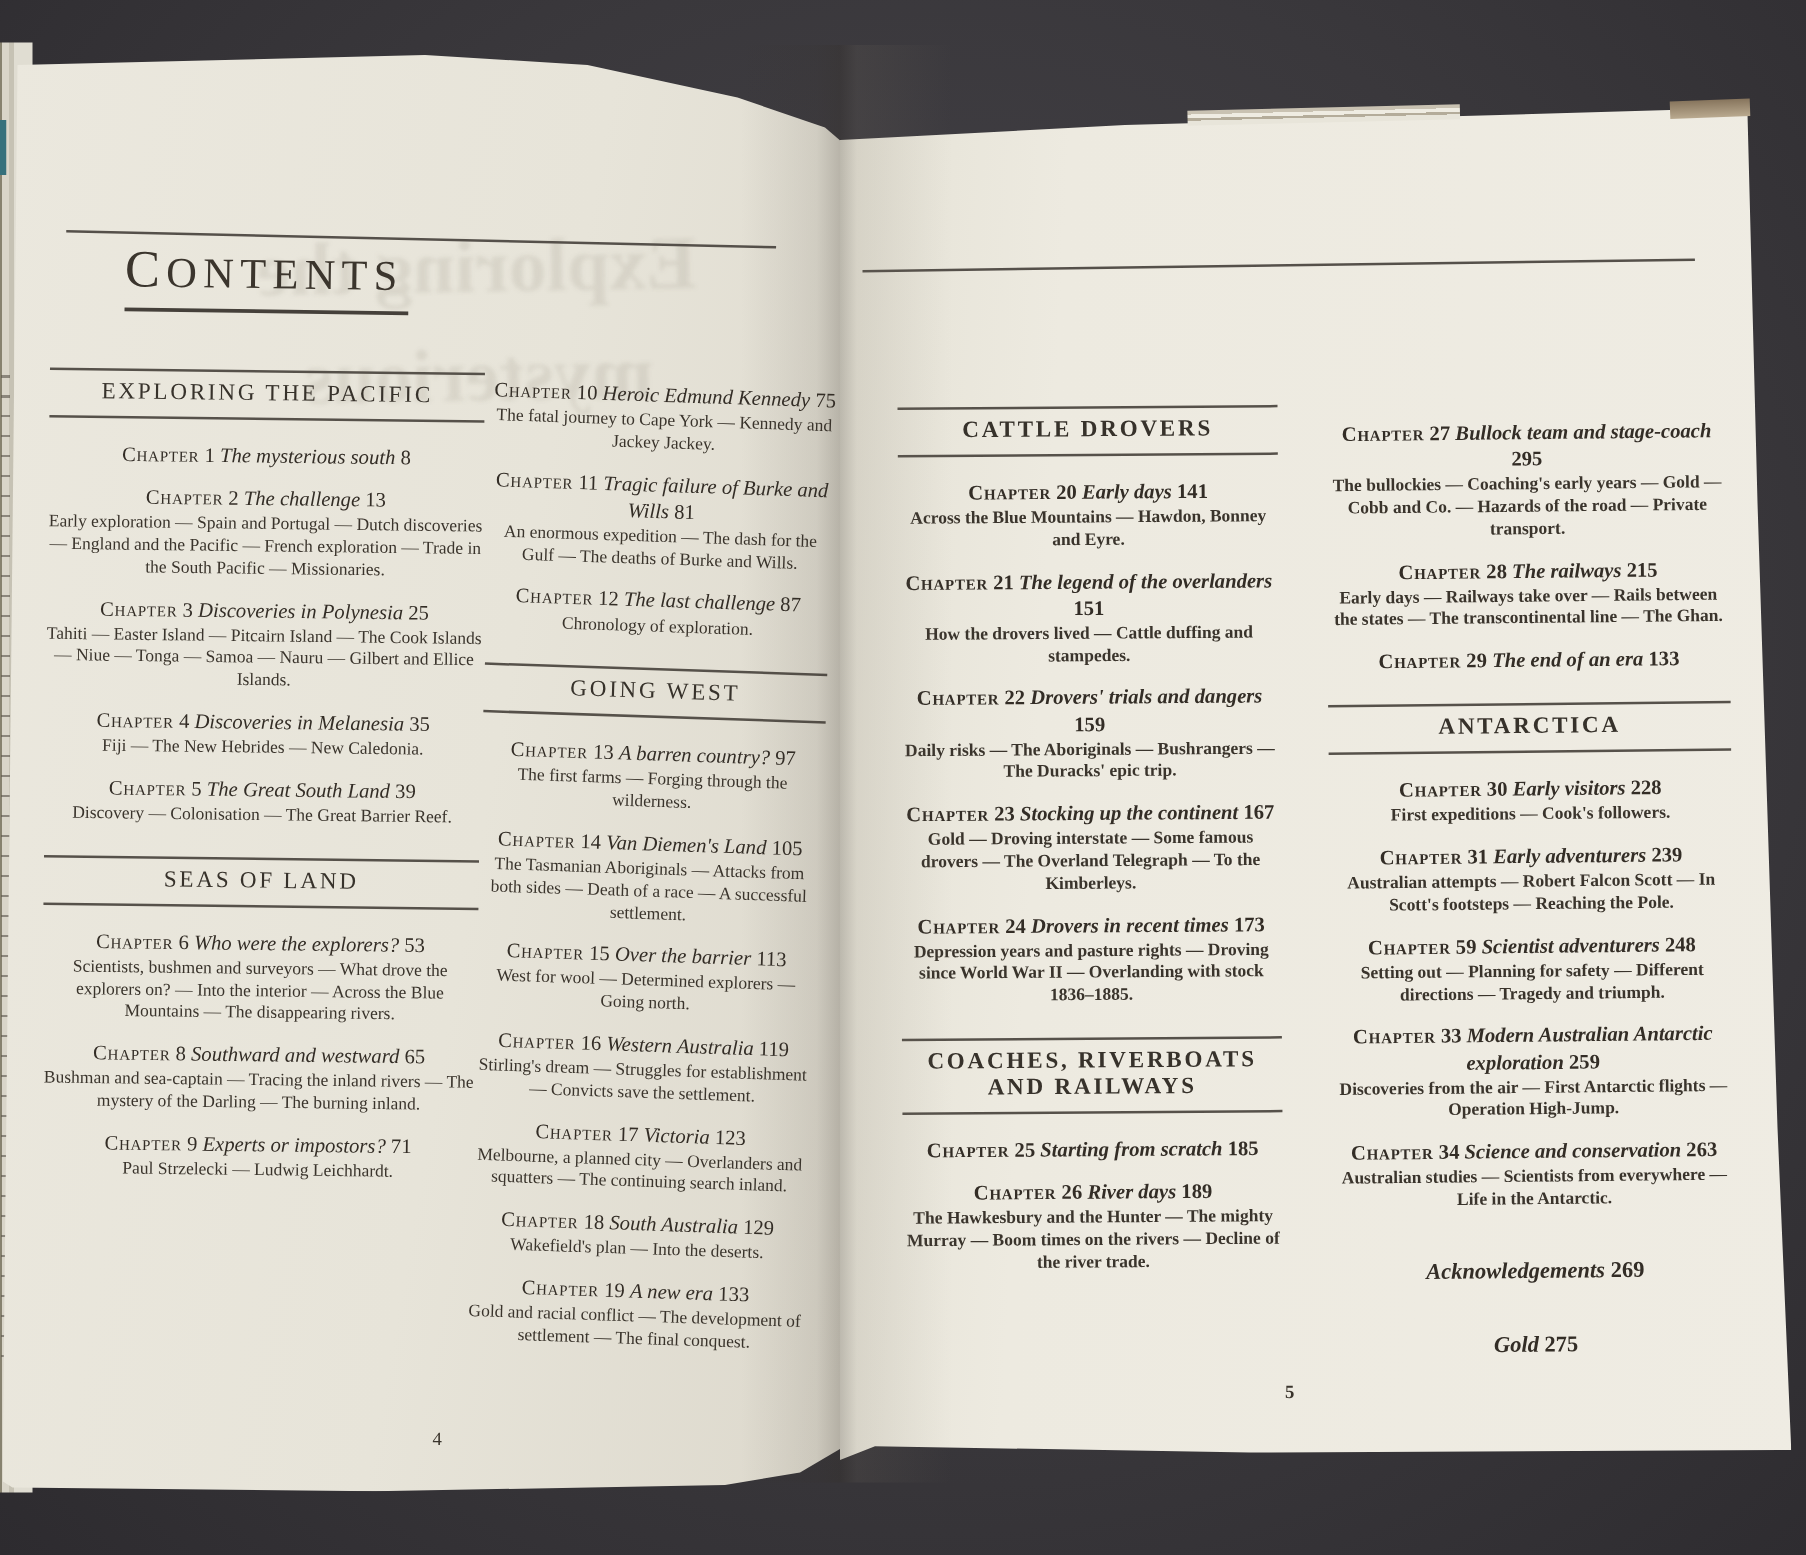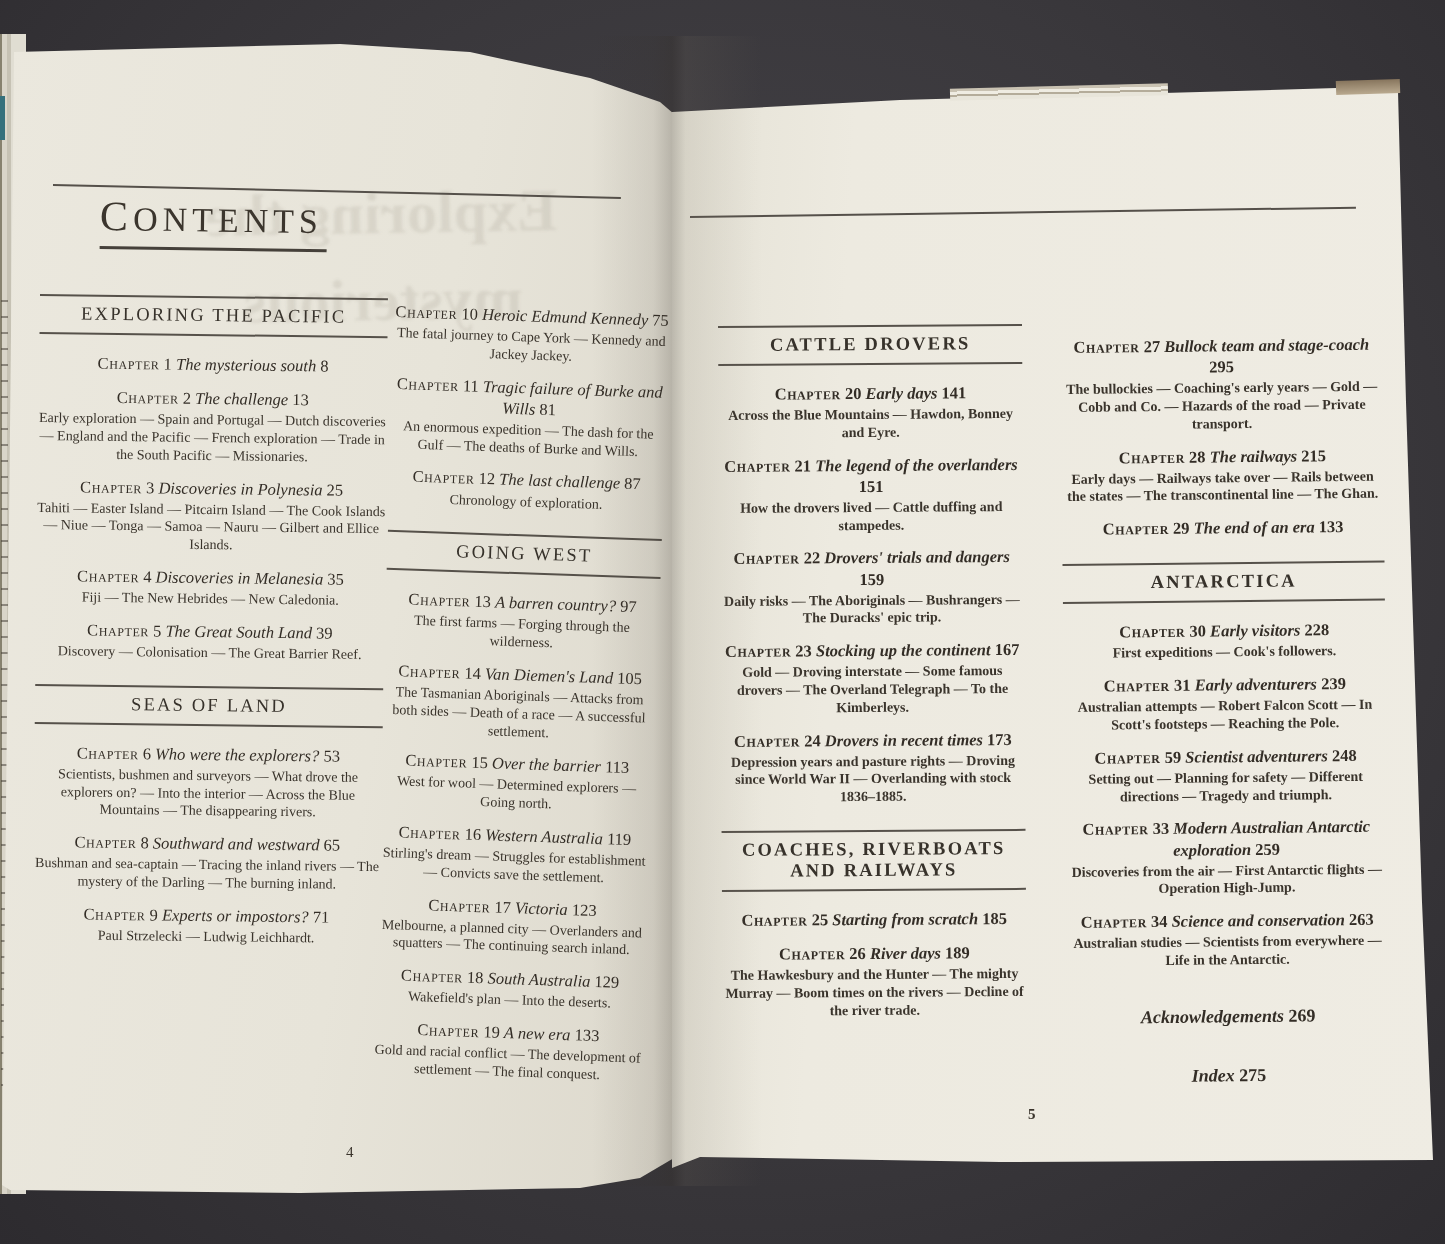--- a/index.html
+++ b/index.html
@@ -251,21 +251,21 @@
           <div class="ch-desc">Discoveries from the air — First Antarctic flights — Operation High-Jump.</div>
         </div>
         <div class="entry">
           <div class="ch-line"><span class="ch-prefix">Chapter</span><span class="ch-num"> 34 </span><span class="ch-title">Science and conservation</span><span class="ch-page"> 263</span></div>
           <div class="ch-desc">Australian studies — Scientists from everywhere — Life in the Antarctic.</div>
         </div>
         <div class="entry backmatter">
           <div class="ch-line"><span class="ch-title">Acknowledgements</span><span class="ch-page"> 269</span></div>
         </div>
         <div class="entry backmatter">
-          <div class="ch-line"><span class="ch-title">Index</span><span class="ch-page"> 275</span></div>
+          <div class="ch-line"><span class="ch-title">Gold</span><span class="ch-page"> 275</span></div>
         </div>
       </div>
     <div class="page-number pn-right">5</div>
   </div>
 
   <div class="right-stack"></div>
   <div class="tan-wedge"></div>
   <div class="gutter-shadow"></div>
 
 </div>

